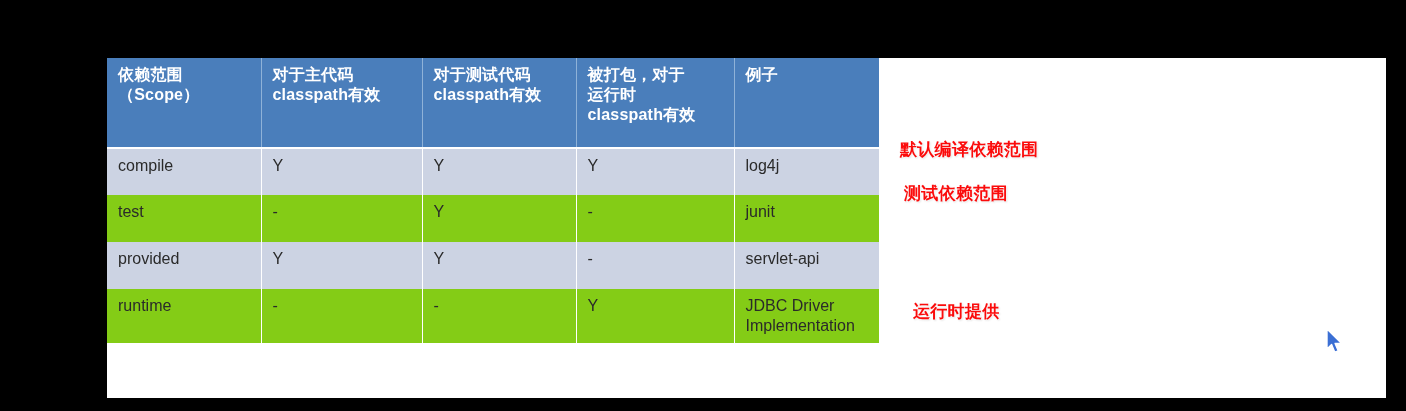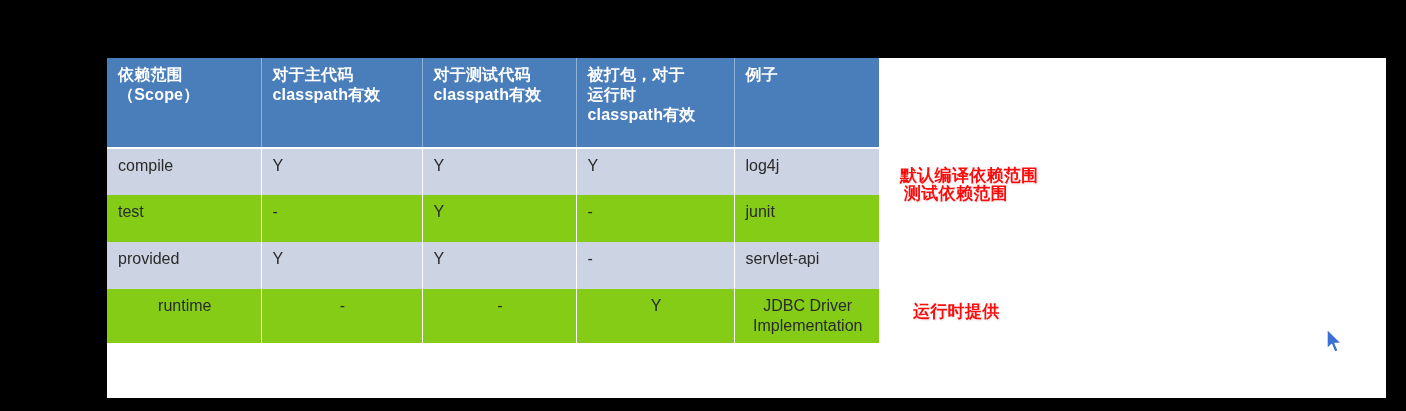--- a/index.html
+++ b/index.html
@@ -61,21 +61,21 @@
   
   #scope-table tbody tr.row-dark td { background: #ccd3e3; }
   #scope-table tbody tr.row-light td { background: #84cc16; }
   #scope-table tbody td {
     color: #2a2a2a;
     border-right: 1px solid #ffffff;
     height: 47px;
     font-size: 16px;
   }
   #scope-table tbody td:last-child { border-right: none; }
-  #scope-table tbody tr.row-tall td { height: 52px; text-align: center; }
+  #scope-table tbody tr.row-tall td { height: 52px; }
 
   .col-scope    { width: 154px; }
   .col-main     { width: 161px; }
   .col-test     { width: 154px; }
   .col-runtime  { width: 158px; }
   .col-example  { width: 145px; }
 
   .cell-mark { font-size: 15.5px; }
 
   
@@ -86,21 +86,21 @@
     font-size: 17px;
     white-space: nowrap;
     text-shadow:
        0 0  2px #ffffff,
        0 0  4px #ffffff,
        1px 1px 2px #d8d8d8,
       -1px 1px 2px #ffffff;
     letter-spacing: .3px;
   }
   #note-scope    { left: 793px; top: 32px; }
-  #note-compile  { left: 793px; top: 106px; }
+  #note-compile  { left: 793px; top: 80px; }
   #note-test     { left: 797px; top: 124px; }
   #note-provided { left: 797px; top: 190px; }
   #note-runtime  { left: 806px; top: 242px; }
 
   
   #cursor {
     position: absolute;
     left: 1325px;
     top: 328px;
     width: 20px;

